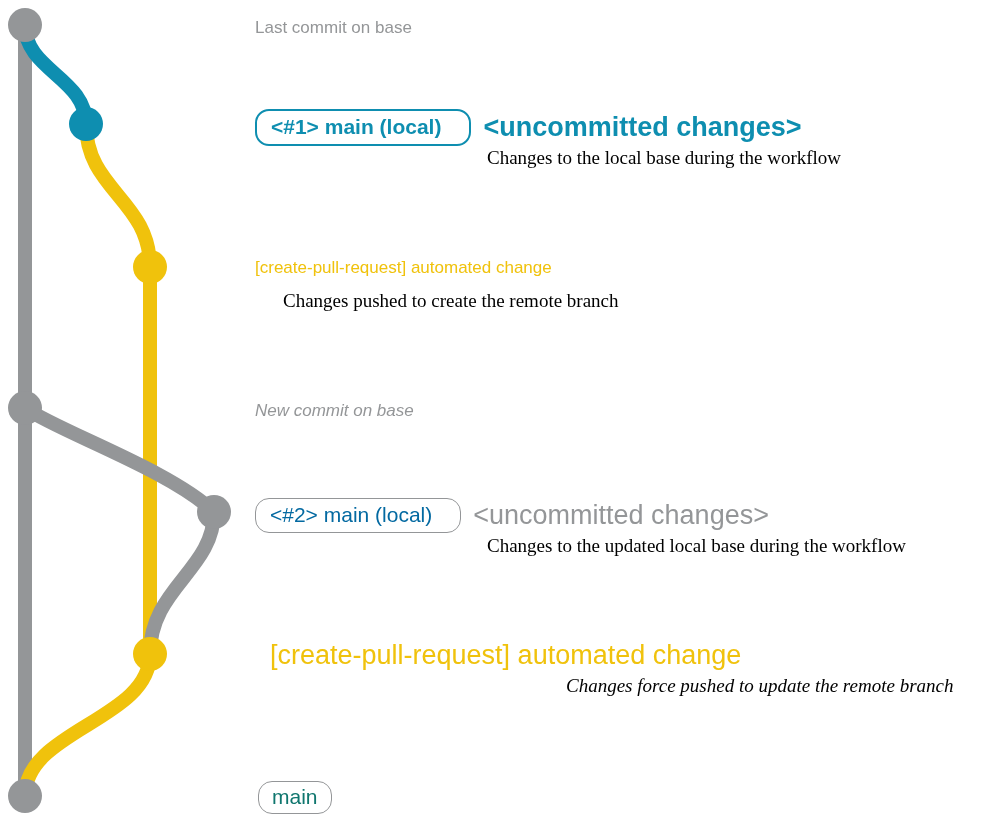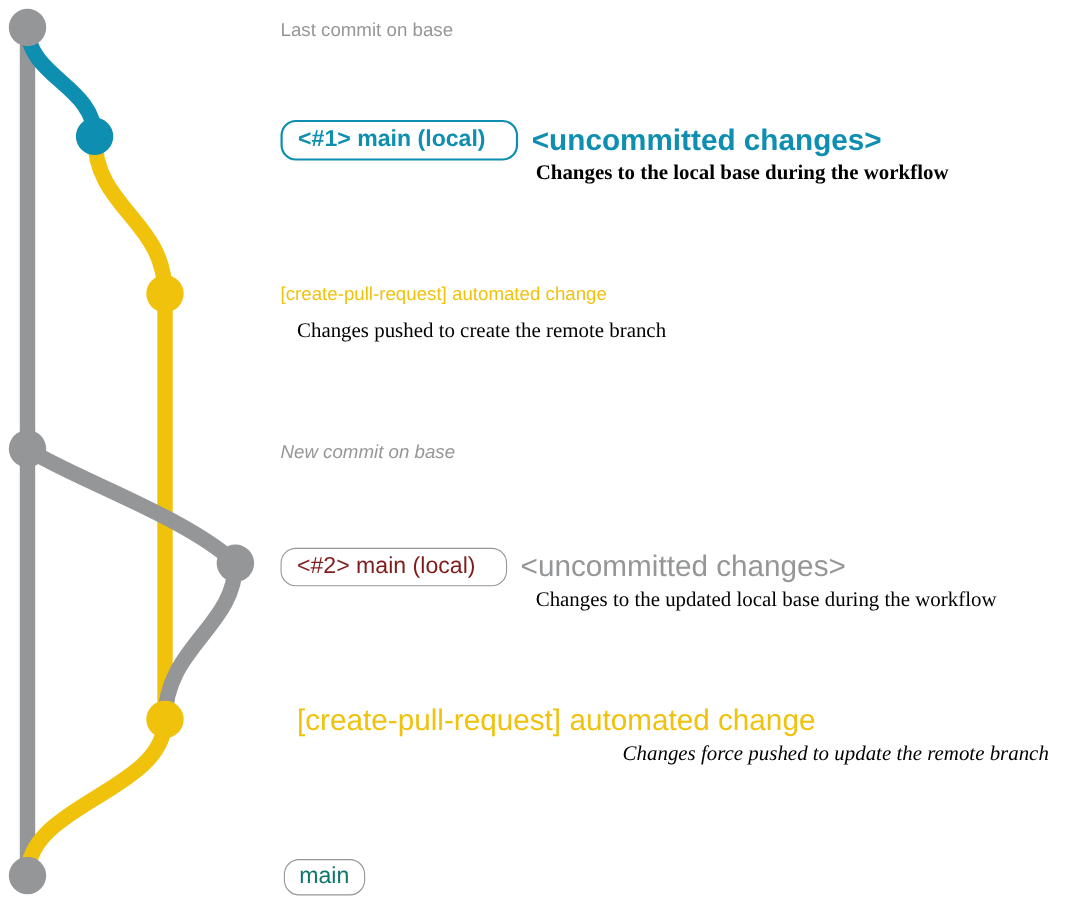--- a/index.html
+++ b/index.html
@@ -87,33 +87,33 @@
 </svg>
 
 <div class="row" style="left:255px; top:13px; height:28px;">
   <span class="plain" style="color:#949698;">Last commit on base</span>
 </div>
 
 <div class="row" style="left:255px; top:108px; height:38px;">
   <span class="pill" style="color:#0E8EB0; border-color:#0E8EB0;">&lt;#1&gt; main (local)</span>
   <span class="msg bold" style="color:#0E8EB0;">&lt;uncommitted changes&gt;</span>
 </div>
-<div class="subtext" style="left:487px; top:147px;font-weight:bold;">Changes to the local base during the workflow</div>
+<div class="subtext" style="left:487px; top:147px;">Changes to the local base during the workflow</div>
 
 <div class="row" style="left:255px; top:253px; height:28px;">
   <span class="plain" style="color:#F0C20C;">[create-pull-request] automated change</span>
 </div>
-<div class="subtext" style="left:270px; top:290px;">Changes pushed to create the remote branch</div>
+<div class="subtext" style="left:283px; top:290px;">Changes pushed to create the remote branch</div>
 
 <div class="row" style="left:255px; top:396px; height:28px;">
   <span class="plain" style="color:#949698;font-style:italic;">New commit on base</span>
 </div>
 
 <div class="row" style="left:255px; top:496px; height:38px;">
-  <span class="pill thin" style="color:#7f1d1d; border-color:#949698;">&lt;#2&gt; main (local)</span>
+  <span class="pill thin" style="color:#0369a1; border-color:#949698;">&lt;#2&gt; main (local)</span>
   <span class="msg" style="color:#949698;">&lt;uncommitted changes&gt;</span>
 </div>
 <div class="subtext" style="left:487px; top:535px;">Changes to the updated local base during the workflow</div>
 
 <div class="row" style="left:258px; top:636px; height:38px;">
   <span class="msg" style="color:#F0C20C;">[create-pull-request] automated change</span>
 </div>
 <div class="subtext" style="left:566px; top:675px;font-style:italic;">Changes force pushed to update the remote branch</div>
 
 <div class="row" style="left:258px; top:780px; height:34px;">

